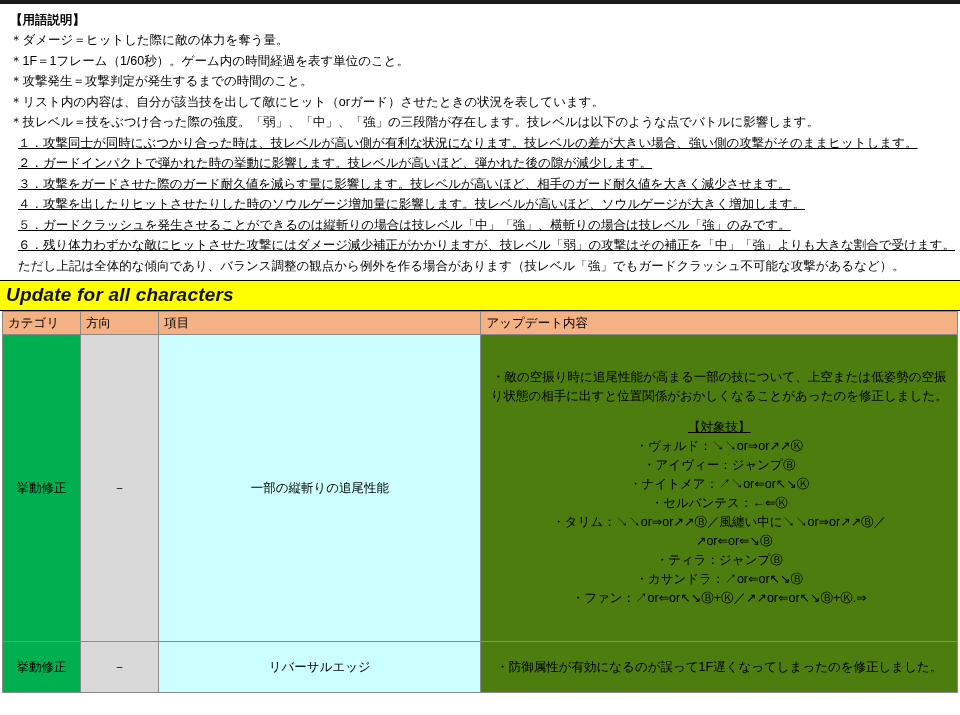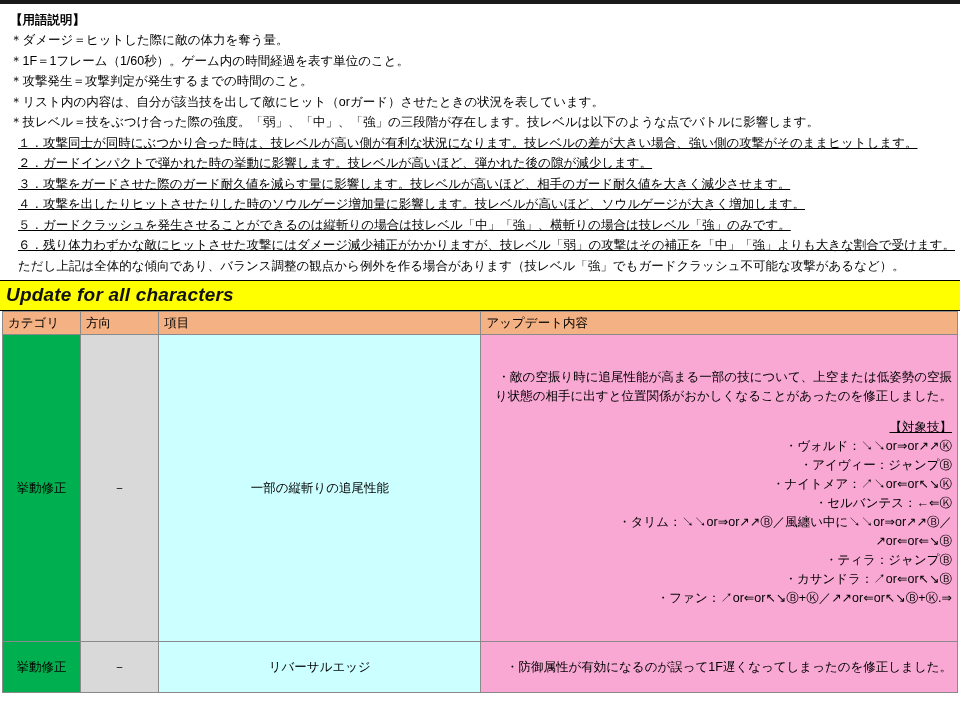--- a/index.html
+++ b/index.html
@@ -97,22 +97,22 @@
     text-align: center;
     font-size: 12.5px;
   }
   td.item {
     background: #ccffff;
     text-align: center;
     vertical-align: middle;
     font-size: 12.5px;
   }
   td.desc {
-    background: #f9a8d4;
-    text-align: right;
+    background: #4d7c0f;
+    text-align: center;
     vertical-align: top;
     font-size: 12.5px;
     line-height: 19px;
     padding-top: 6px;
   }
   td.desc.mid {
     vertical-align: middle;
     padding-top: 3px;
   }
   .desc-block p {

